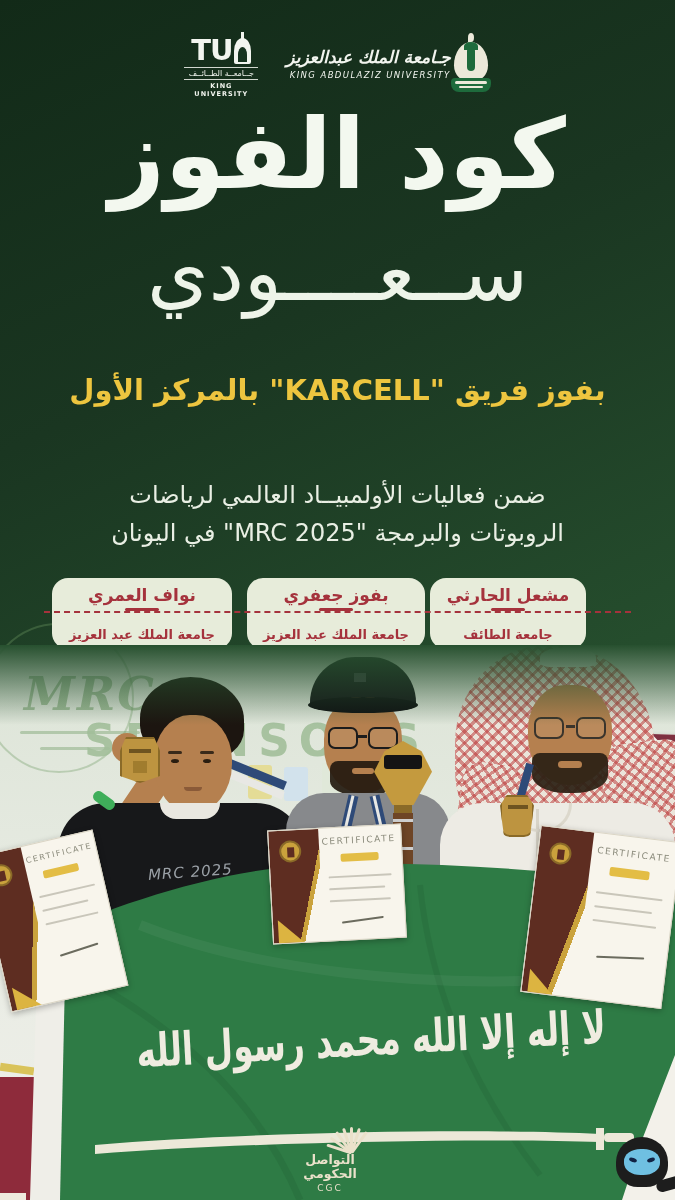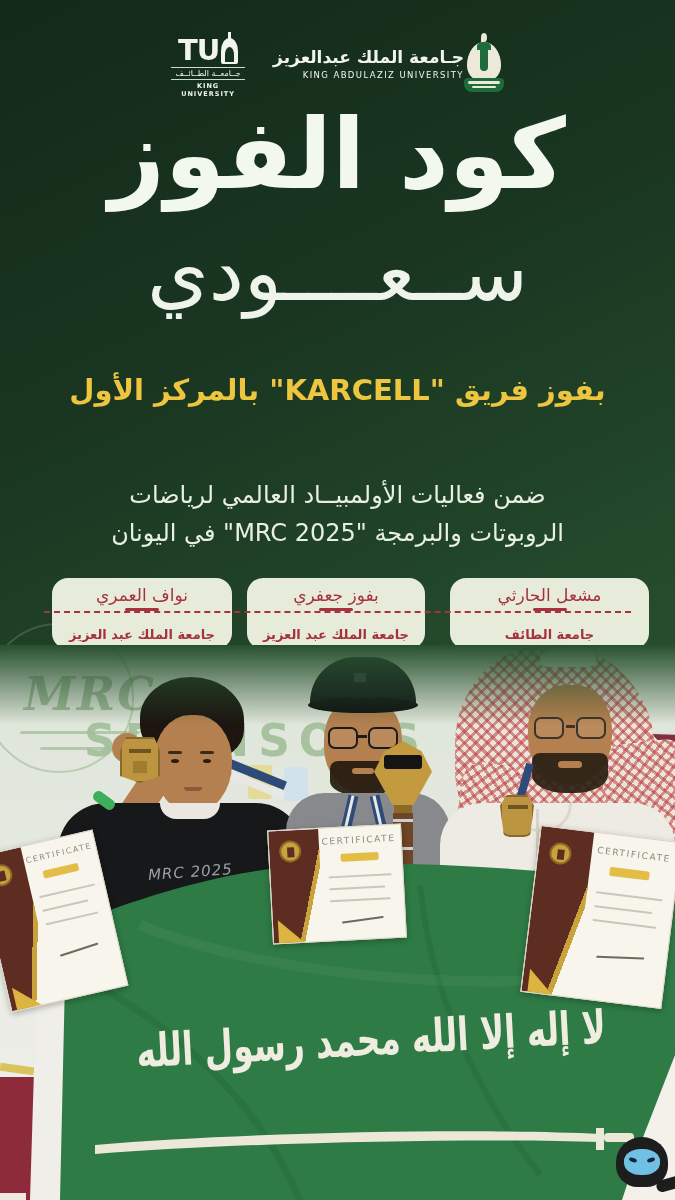--- a/index.html
+++ b/index.html
@@ -14,21 +14,21 @@
   
   .hdr{position:absolute;top:32px;left:0;width:675px;display:flex;justify-content:center;align-items:flex-start;gap:28px;}
   .tulogo{width:74px;text-align:center;color:#f2f5ef;margin-top:4px;}
   .tu-top{display:flex;align-items:flex-end;justify-content:center;gap:2px;}
   .tu-txt{font-size:29px;font-weight:700;line-height:28px;letter-spacing:-1px;}
   .tu-mosque{display:inline-block;width:17px;height:26px;background:#f2f5ef;border-radius:50% 50% 2px 2px;position:relative;}
   .tu-mosque:before{content:"";position:absolute;left:4px;top:9px;width:9px;height:15px;background:#173420;border-radius:50% 50% 0 0;}
   .tu-mosque:after{content:"";position:absolute;left:7px;top:-6px;width:3px;height:7px;background:#f2f5ef;}
   .tu-ar{font-size:8px;margin-top:3px;border-top:1px solid rgba(242,245,239,.85);border-bottom:1px solid rgba(242,245,239,.85);padding:1px 0;}
   .tu-en{font-size:6.5px;font-weight:700;letter-spacing:1px;margin-top:2px;}
-  .kaulogo{display:flex;align-items:center;color:#f2f5ef;}
+  .kaulogo{display:flex;align-items:center;color:#f2f5ef;font-style:italic;}
   .kau-ar{font-size:17px;font-weight:700;text-align:center;}
   .kau-en{font-size:8.5px;letter-spacing:1.4px;margin-top:3px;text-align:right;}
   .kau-emblem{width:40px;height:62px;position:relative;}
   .kau-dome{position:absolute;left:3px;top:10px;width:34px;height:40px;background:#ece9da;border-radius:50% 50% 46% 46%/58% 58% 42% 42%;}
   .kau-dome:before{content:"";position:absolute;left:13px;top:5px;width:8px;height:24px;background:#1e6b3c;border-radius:4px;}
   .kau-dome:after{content:"";position:absolute;left:10px;top:0px;width:14px;height:8px;background:#1e6b3c;border-radius:50% 50% 0 0;}
   .kau-flame{position:absolute;left:17px;top:1px;width:6px;height:9px;background:#ece9da;border-radius:50% 50% 50% 0;}
   .kau-book{position:absolute;left:0px;top:46px;width:40px;height:14px;background:#1e6b3c;border-radius:4px 4px 8px 8px;}
   .kau-book:before{content:"";position:absolute;left:4px;top:3px;width:32px;height:3px;background:#ece9da;border-radius:2px;}
   .kau-book:after{content:"";position:absolute;left:8px;top:8px;width:24px;height:2px;background:#ece9da;border-radius:2px;}
@@ -43,26 +43,26 @@
   .subtitle{position:absolute;top:368px;left:0;width:675px;text-align:center;direction:rtl;
     font-size:29px;font-weight:700;color:#edc53f;line-height:1.55;}
   .description{position:absolute;top:477px;left:0;width:675px;text-align:center;direction:rtl;
     font-size:24px;font-weight:400;color:#e9efe4;line-height:1.58;}
 
   
   .winners{position:absolute;top:578px;left:0;width:675px;height:72px;}
   .dash-line{position:absolute;top:33px;left:44px;right:44px;border-top:2px dashed #a5323c;z-index:3;}
   .wcard{position:absolute;top:0;height:71px;background:#e7ecda;border-radius:16px;z-index:2;
     display:flex;flex-direction:column;align-items:center;justify-content:space-between;padding:9px 6px 8px;}
-  .wcard .nm{font-size:17px;font-weight:400;color:#a5323c;direction:rtl;line-height:1;text-align:center;}
+  .wcard .nm{font-size:17px;font-weight:700;color:#a5323c;direction:rtl;line-height:1;text-align:center;}
   .wcard .un{font-size:13px;font-weight:700;color:#a5323c;direction:rtl;line-height:1;}
   .wcard .bar{position:absolute;top:30px;left:50%;transform:translateX(-50%);width:34px;height:3px;background:#a5323c;border-radius:2px;z-index:4;}
   .wc-left{left:52px;width:180px;}
   .wc-mid{left:247px;width:178px;}
-  .wc-right{left:450px;width:199px;}
+  .wc-right{left:430px;width:156px;}
 
   
   .photo{position:absolute;top:645px;left:0;width:675px;height:555px;
     background:linear-gradient(#dce4d7 0%,#e9ece4 55%,#efefe9 100%);}
   .fade{position:absolute;top:0;left:0;width:675px;height:80px;z-index:9;
     background:linear-gradient(#27502f 0%,rgba(39,80,47,0) 100%);pointer-events:none;}
 
   .mrc-wm{left:6px;top:6px;width:170px;height:120px;z-index:1;color:#6f9a64;}
   .mrc-wm .ring{position:absolute;left:-22px;top:-28px;width:150px;height:150px;border:2px solid rgba(111,154,100,.35);border-radius:50%;}
   .mrc-wm .mrc-txt{position:absolute;left:18px;top:16px;font-family:"DejaVu Serif",serif;font-style:italic;font-size:46px;font-weight:700;opacity:.55;letter-spacing:2px;}
@@ -380,17 +380,33 @@
     <div class="abs yellow-edge"></div>
     <div class="abs maroon-l"></div>
     <div class="abs cream-corner"></div>
 
     <div class="abs mascot">
       <div class="m-hood"></div>
         <div class="m-face"></div>
         <div class="m-arm"></div>
     </div>
 
+    <div class="abs cgc">
+      <div class="fan">
+        <i style="transform:rotate(-72deg);"></i>
+          <i style="transform:rotate(-54deg);"></i>
+        <i style="transform:rotate(-36deg);"></i>
+          <i style="transform:rotate(-18deg);"></i>
+        <i style="transform:rotate(0deg);"></i>
+          <i style="transform:rotate(18deg);"></i>
+        <i style="transform:rotate(36deg);"></i>
+      </div>
+      <div class="cgc-ar">
+        <span>التواصل</span><br>
+        <span>الحكومي</span>
+      </div>
+      <div class="cgc-en">CGC</div>
+    </div>
 
     <div class="fade"></div>
   </div>
 
 </div>
 
 </body></html>

